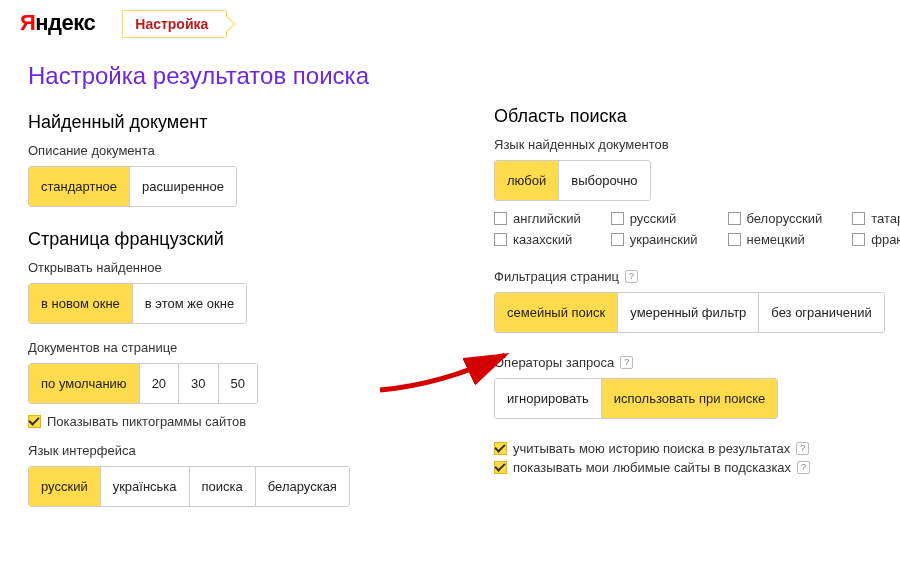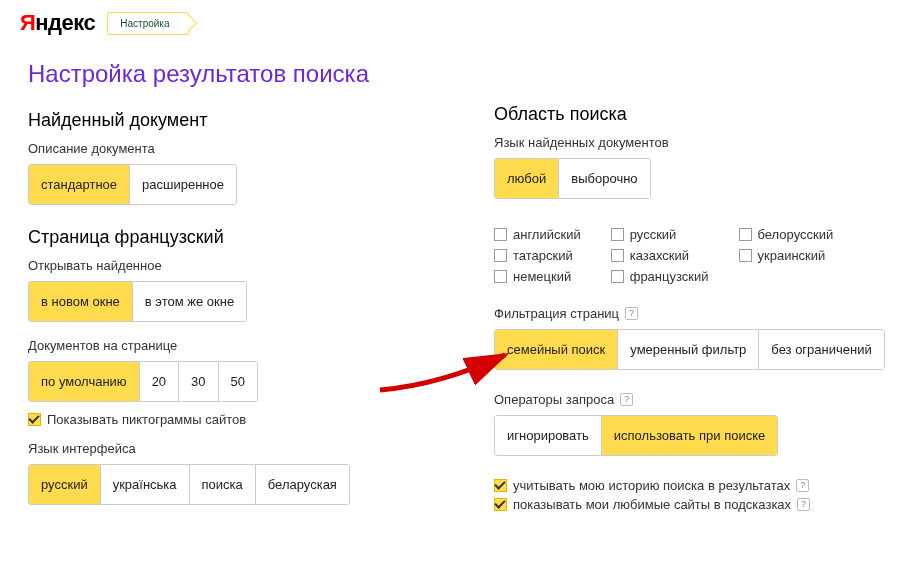--- a/index.html
+++ b/index.html
@@ -8,39 +8,39 @@
     font-family: Arial, Helvetica, sans-serif;
     font-size: 13px;
     color: #222;
     width: 900px;
     height: 586px;
     background: #fff;
     position: relative;
   }
   .header {
     display: flex;
-    align-items: center;
-    gap: 12px;
+    gap: 27px;
     padding: 10px 20px 6px 20px;
   }
   .logo {
     font-size: 22px;
     font-weight: bold;
     letter-spacing: -0.5px;
   }
   .logo .y { color: #ff0000; }
   .logo .rest { color: #000; }
   .settings-pill {
     border: 1px solid #ffdb4d;
     border-radius: 2px;
     padding: 5px 18px 5px 12px;
-    font-size: 10px;
-    color: #14532d;
+    font-size: 14px;
+    color: #b91c1c;
     position: relative;
     background: #fff;
+    font-weight: bold;
   }
   .settings-pill::after {
     content:"";
     position:absolute;
     right:-7px; top:50%;
     width:10px; height:10px;
     background:#fff;
     border-top:1px solid #ffdb4d;
     border-right:1px solid #ffdb4d;
     transform: translateY(-50%) rotate(45deg);
@@ -124,23 +124,23 @@
     content:"";
     position:absolute;
     left:2px; top:-1px;
     width:4px; height:8px;
     border-right:2px solid #333;
     border-bottom:2px solid #333;
     transform: rotate(45deg);
   }
   .lang-grid {
     display:grid;
-    grid-template-columns: 1fr 1fr 1fr;
+    grid-template-columns: 1fr 1fr 1fr 1fr;
     gap: 6px 30px;
-    margin-top:28px;
+    margin-top:10px;
     max-width: 330px;
   }
   .lang-item {
     display:flex;
     align-items:center;
     gap:6px;
     font-size:13px;
     color:#333;
   }
   .arrow {

